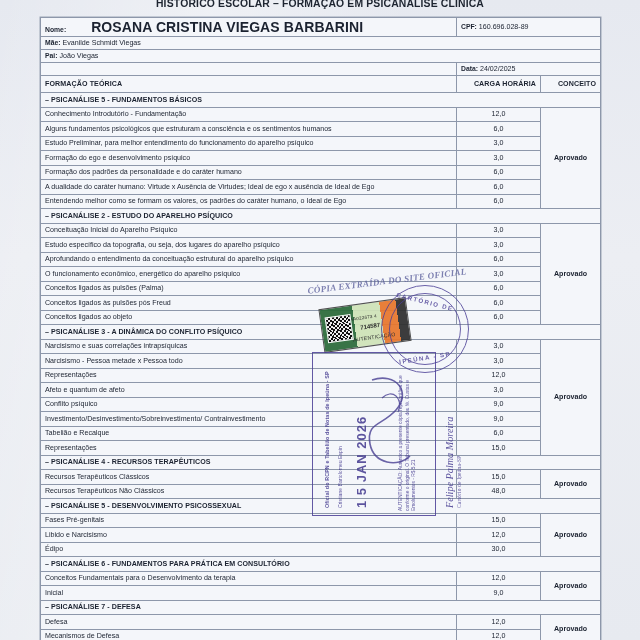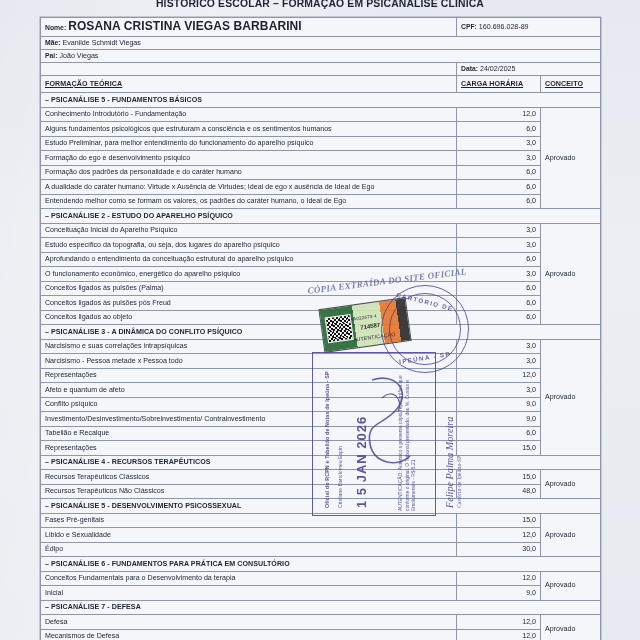--- a/index.html
+++ b/index.html
@@ -51,41 +51,40 @@
     font-size: 7.1px;
     color: #1b2230;
     padding: 1px 4px;
     line-height: 1.15;
     vertical-align: middle;
     background: #f4f6fa;
   }
   td.lbl-cell { height: 10px; }
   .name-row td { height: 16px; }
   .name-lbl { font-size: 6.8px; font-weight: bold; }
-  .name-val { font-size: 12px; font-weight: bold; letter-spacing: 0.1px; }
+  .name-val { font-size: 14px; font-weight: bold; letter-spacing: 0.1px; margin-left: 23px; }
   .small-b { font-weight: bold; font-size: 6.8px; }
   .hdr-row td {
     font-weight: bold;
     font-size: 8.2px;
     height: 14px;
     background: #eceef4;
     letter-spacing: 0.1px;
-    text-decoration: underline;
-  }
-  .hdr-row td.ch, .hdr-row td.cc { text-align: left; font-size: 7.6px; }
+  }
+  .hdr-row td.ch, .hdr-row td.cc { text-align: right; font-size: 7.6px; }
   .sec-row td {
     font-weight: bold;
     font-size: 7.4px;
     height: 11.5px;
     background: #eceef4;
     letter-spacing: 0.05px;
   }
   .item-row td { height: 11.5px; }
-  td.hours { text-align: right; font-size: 7.2px; }
-  td.concept { text-align: left; font-size: 8.4px; }
+  td.hours { text-align: center; font-size: 7.2px; }
+  td.concept { text-align: center; font-size: 8.4px; font-weight: bold; }
   td.blank-left { background: #f4f6fa; }
   .col-desc { width: 416px; }
   .col-hours { width: 84px; }
   .col-concept { width: 60px; }
 
   
   #overlay-layer {
     position: absolute;
     inset: 0;
     pointer-events: none;
@@ -401,21 +400,21 @@
       </tr>
       <tr class="sec-row">
         <td colspan="3">– PSICANÁLISE 5 - DESENVOLVIMENTO PSICOSSEXUAL</td>
       </tr>
       <tr class="item-row">
         <td>Fases Pré-genitais</td>
         <td class="hours">15,0</td>
         <td class="concept" rowspan="3">Aprovado</td>
       </tr>
       <tr class="item-row">
-        <td>Libido e Sexualidade</td>
+        <td>Libido e Narcisismo</td>
         <td class="hours">12,0</td>
       </tr>
       <tr class="item-row">
         <td>Édipo</td>
         <td class="hours">30,0</td>
       </tr>
       <tr class="sec-row">
         <td colspan="3">– PSICANÁLISE 6 - FUNDAMENTOS PARA PRÁTICA EM CONSULTÓRIO</td>
       </tr>
       <tr class="item-row">

